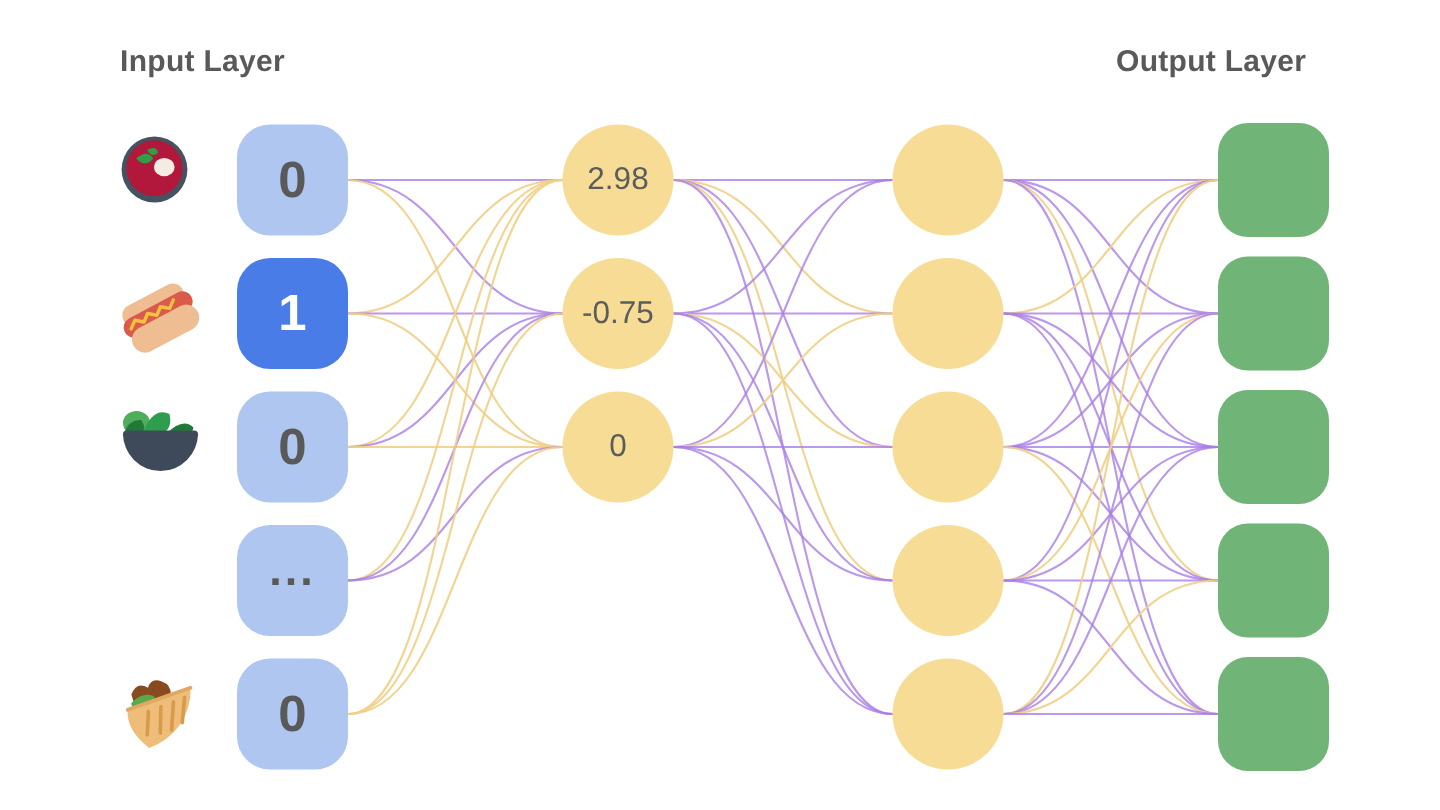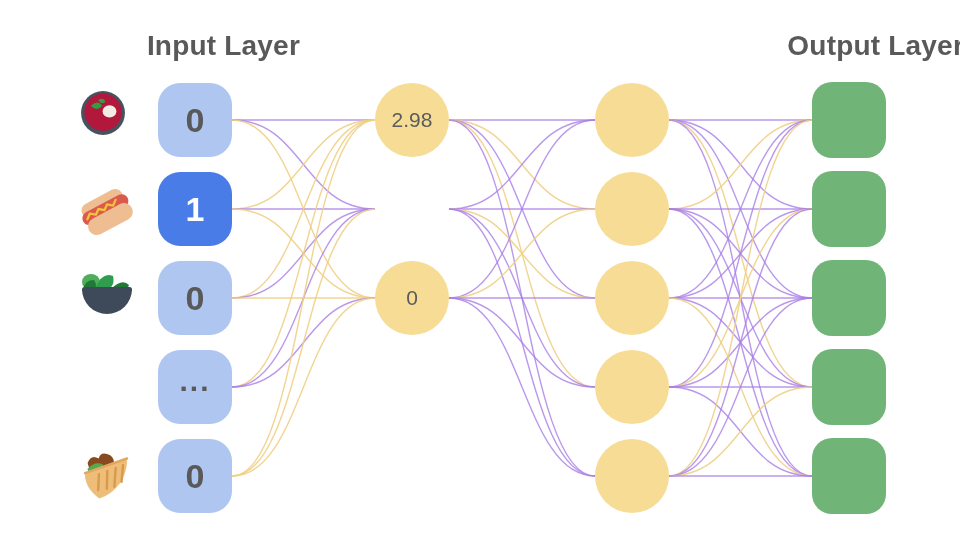--- a/index.html
+++ b/index.html
@@ -1,22 +1,22 @@
 <!DOCTYPE html>
 <html style="--input-node: #aec6f0; --input-node-active: #4a7ce8; --embedding-node: #f6dc95; --hidden-node: #f6dc95; --output-node: #70b478; --edge-purple: #a97ee6; --edge-yellow: #f0cf85; --text-dark: #595959; --text-active: #ffffff;"><head>
 <meta charset="utf-8">
 <style>
   html,body{margin:0;padding:0;background:#ffffff;}
   #stage{
     position:relative;width:960px;height:540px;overflow:hidden;
     background:#ffffff;font-family:"Liberation Sans",sans-serif;
   }
   .layer-header{
-    position:absolute;top:30px;width:220px;text-align:right;
-    font-size:28px;font-weight:bold;color:var(--text-dark,#595959);
+    position:absolute;top:30px;width:220px;text-align:left;
+    font-size:20px;font-weight:bold;color:var(--text-dark,#595959);
     letter-spacing:.2px;
   }
   #hdr-input{left:80px;}
   #hdr-embedding{left:324px;}
   #hdr-output{left:744px;}
 
   #edges{position:absolute;left:0;top:0;width:960px;height:540px;}
 
   .node{position:absolute;display:flex;align-items:center;justify-content:center;}
   .input-node{
@@ -168,20 +168,23 @@
   <div class="node input-node r4">
     <span class="dots">...</span>
   </div>
   <div class="node input-node r5">
     <span>0</span>
   </div>
 
   <div class="node embed-node r1">
     <span>2.98</span>
   </div>
+  <div class="node embed-node r2">
+    <span>-0.75</span>
+  </div>
   <div class="node embed-node r3">
     <span>0</span>
   </div>
 
   <div class="node hidden-node r1"></div>
   <div class="node hidden-node r2"></div>
   <div class="node hidden-node r3"></div>
   <div class="node hidden-node r4"></div>
   <div class="node hidden-node r5"></div>
 

